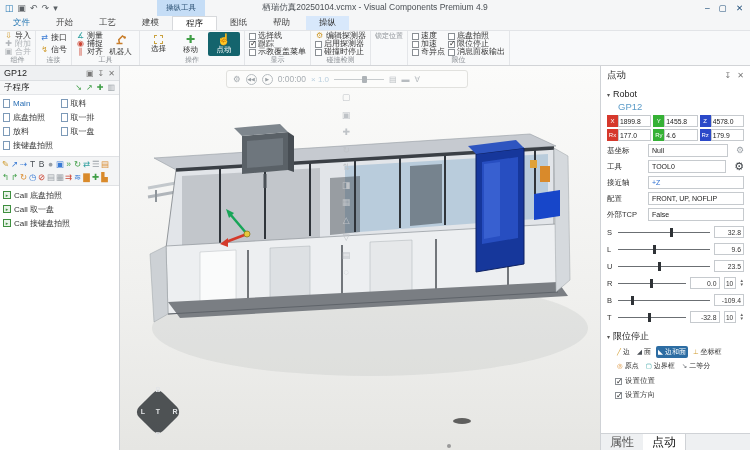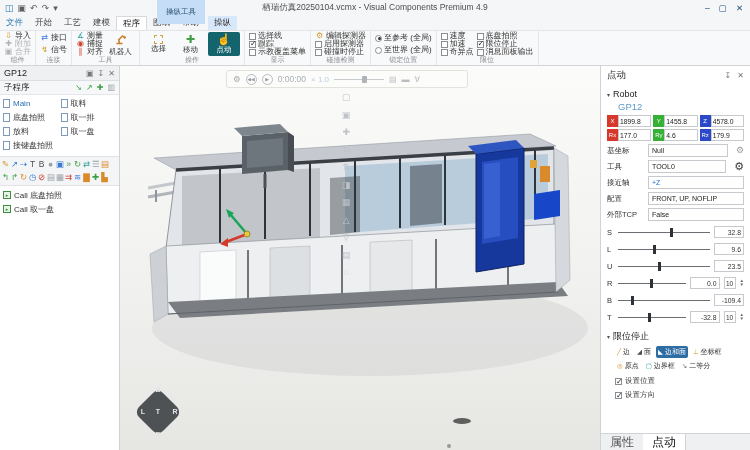--- a/index.html
+++ b/index.html
@@ -6,25 +6,25 @@
   html,body{width:750px;height:450px;overflow:hidden}
   body{font-family:"Liberation Sans",sans-serif;font-size:10px;color:#333;background:#fff;position:relative}
 
   
   .titlebar{position:absolute;top:0;left:0;right:0;height:16px;background:#f5f6f7;display:flex;align-items:center}
   .qat{display:flex;gap:4px;padding-left:5px;align-items:center;z-index:2}
   .qat span{font-size:9px;line-height:9px;color:#5a5f64}
   .qat .appic{color:#2a7ab5}
   .wtitle{position:absolute;left:0;right:0;text-align:center;font-size:8.5px;color:#4a4f54}
   .winctl{margin-left:auto;display:flex;gap:9px;padding-right:7px;color:#1f4e79;font-size:8.5px;z-index:2}
-  .ctxhdr{position:absolute;left:157px;top:0;width:48px;height:24px;background:#c5ddf6;color:#2f5577;font-size:7.5px;display:flex;align-items:center;justify-content:center;z-index:1}
+  .ctxhdr{position:absolute;left:157px;top:0;width:48px;height:16px;background:#c5ddf6;color:#2f5577;font-size:7.5px;display:flex;align-items:center;justify-content:center;z-index:1}
 
   
   .tabs{position:absolute;top:16px;left:0;right:0;height:15px;background:#f5f6f7;display:flex;font-size:8.5px;border-bottom:1px solid #e2e4e7}
-  .tab{padding:0 6px;display:flex;align-items:center;color:#444}
+  .tab{padding:0 13px;display:flex;align-items:center;color:#444}
   .tab.file{color:#2a7ab5}
   .tab.active{background:#fff;border:1px solid #d7d9dc;border-bottom:none;color:#111}
   .tab.ctx{background:#d8e8fb;color:#333;margin-left:3px}
 
   
   .ribbon{position:absolute;top:31px;left:0;right:0;height:35px;background:#f8f9fa;border-bottom:1px solid #d2d4d7;display:flex}
   .rgroup{display:flex;flex-direction:column;padding:1px 4px 0 4px;border-right:1px solid #e4e6e9}
   .gbody{display:flex;flex:1;gap:3px;align-items:stretch}
   .glabel{font-size:7px;color:#8a8f94;text-align:center;line-height:8px;padding-bottom:1px}
   .smallcol{display:flex;flex-direction:column;justify-content:space-around}
@@ -265,32 +265,20 @@
       <div class="sitem">
         <span class="cb"></span>
         <span>碰撞时停止</span>
           </div>
     </div>
       </div>
     <div class="glabel">碰撞检测</div>
   </div>
 
   <div class="rgroup">
-    <div class="gbody">
-        <div class="smallcol">
-      <div class="sitem">
-        <span class="rad on"></span>
-        <span>至参考 (全局)</span>
-          </div>
-      <div class="sitem">
-        <span class="rad"></span>
-        <span>至世界 (全局)</span>
-          </div>
-    </div>
-      </div>
     <div class="glabel">锁定位置</div>
   </div>
 
   <div class="rgroup">
     <div class="gbody">
       <div class="smallcol">
         <div class="sitem">
           <span class="cb"></span>
           <span>速度</span>
           </div>
@@ -401,20 +389,24 @@
     </div>
   </div>
   <div class="calls">
     <div class="callrow">
         <span class="callic">▸</span>
         <span>Call 底盘拍照</span>
       </div>
     <div class="callrow">
         <span class="callic">▸</span>
         <span>Call 取一盘</span>
+      </div>
+    <div class="callrow">
+        <span class="callic">▸</span>
+        <span>Call 接键盘拍照</span>
       </div>
   </div>
 </div>
 
 <div class="viewport">
 
   <svg class="scene" viewBox="0 0 480 384">
     <ellipse cx="250" cy="262" rx="218" ry="48" fill="rgba(110,115,120,0.10)"></ellipse>
 
     <path d="M28 122 L128 104" stroke="#c3c8cc" stroke-width="3" fill="none"></path>

